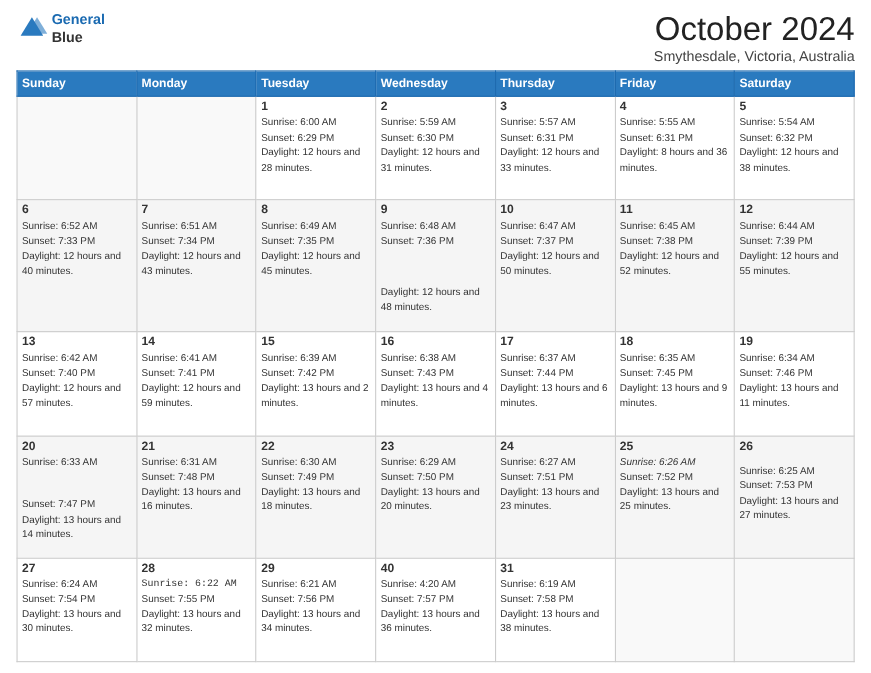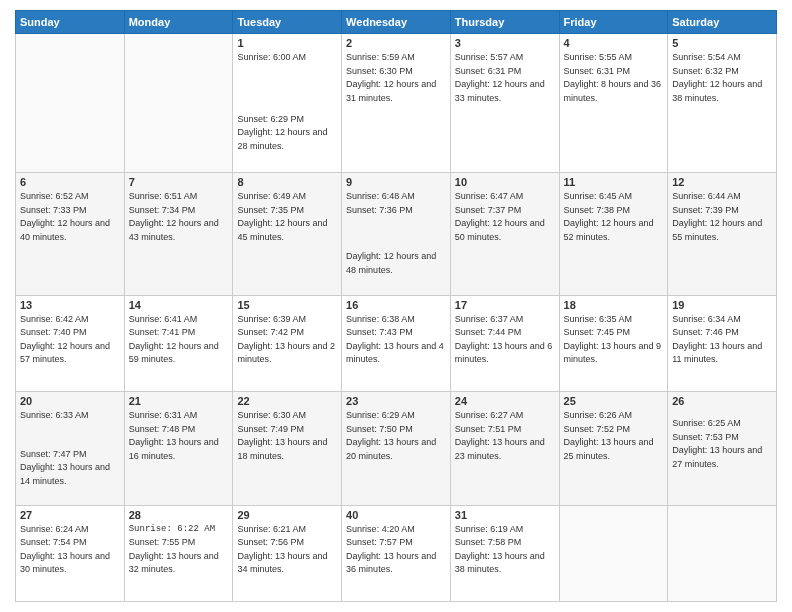--- a/index.html
+++ b/index.html
@@ -91,20 +91,36 @@
       line-height: 1.5;
     }
     .row-alt td {
       background: #f5f5f5;
     }
   </style>
 </head>
 <body>
 
 <div class="page">
+  <div class="header">
+    <div class="logo">
+      <svg class="logo-icon" viewBox="0 0 30 30">
+        <polygon points="15,4 26,22 4,22" fill="#2a7abf"></polygon>
+        <polygon points="20,4 30,20 10,20" fill="#2a7abf" opacity="0.6"></polygon>
+      </svg>
+      <div class="logo-text">
+        <div><span>General</span></div>
+        <div>Blue</div>
+      </div>
+    </div>
+    <div class="title-block">
+      <div class="main-title">October 2024</div>
+      <div class="subtitle">Smythesdale, Victoria, Australia</div>
+    </div>
+  </div>
 
   <table class="calendar">
     <thead>
       <tr>
       <th>Sunday</th>
           <th>Monday</th>
           <th>Tuesday</th>
           <th>Wednesday</th>
           <th>Thursday</th>
           <th>Friday</th>
@@ -112,21 +128,21 @@
         </tr>
     </thead>
     <tbody id="calendar-body">
     <tr>
           <td class="empty"></td>
           <td class="empty"></td>
           <td>
             <span class="day-number">1</span>
             <div class="day-info">
               <span style="display: block;">Sunrise: 6:00 AM</span>
-              <span style="display: block; margin-top: 48px;">Sunset: 6:29 PM</span>
+              <span style="display: block;">Sunset: 6:29 PM</span>
               <span style="display: block;">Daylight: 12 hours and 28 minutes.</span>
             </div>
           </td>
           <td>
             <span class="day-number">2</span>
             <div class="day-info">
               <span style="display: block;">Sunrise: 5:59 AM</span>
               <span style="display: block;">Sunset: 6:30 PM</span>
               <span style="display: block;">Daylight: 12 hours and 31 minutes.</span>
             </div>
@@ -309,21 +325,21 @@
             <span class="day-number">24</span>
             <div class="day-info">
               <span style="display: block;">Sunrise: 6:27 AM</span>
               <span style="display: block;">Sunset: 7:51 PM</span>
               <span style="display: block;">Daylight: 13 hours and 23 minutes.</span>
             </div>
           </td>
           <td>
             <span class="day-number">25</span>
             <div class="day-info">
-              <span style="display: block;">Sunrise: 6:26 AM</span>
+              <span style="display: block; font-style: italic;">Sunrise: 6:26 AM</span>
               <span style="display: block;">Sunset: 7:52 PM</span>
               <span style="display: block;">Daylight: 13 hours and 25 minutes.</span>
             </div>
           </td>
           <td>
             <span class="day-number">26</span>
             <div class="day-info">
               <span style="display: block; margin-top: 10px;">Sunrise: 6:25 AM</span>
               <span style="display: block;">Sunset: 7:53 PM</span>
               <span style="display: block;">Daylight: 13 hours and 27 minutes.</span>

